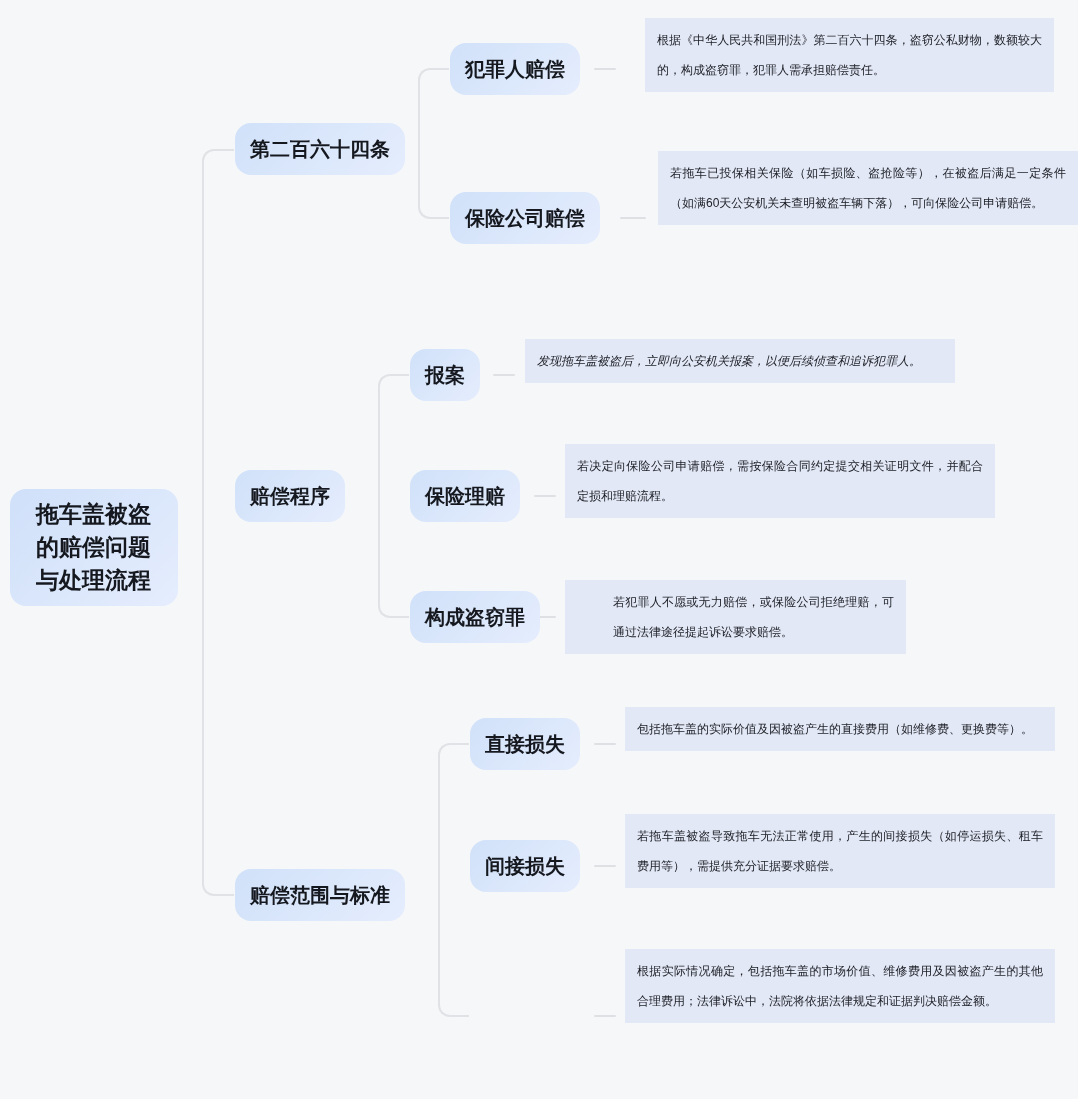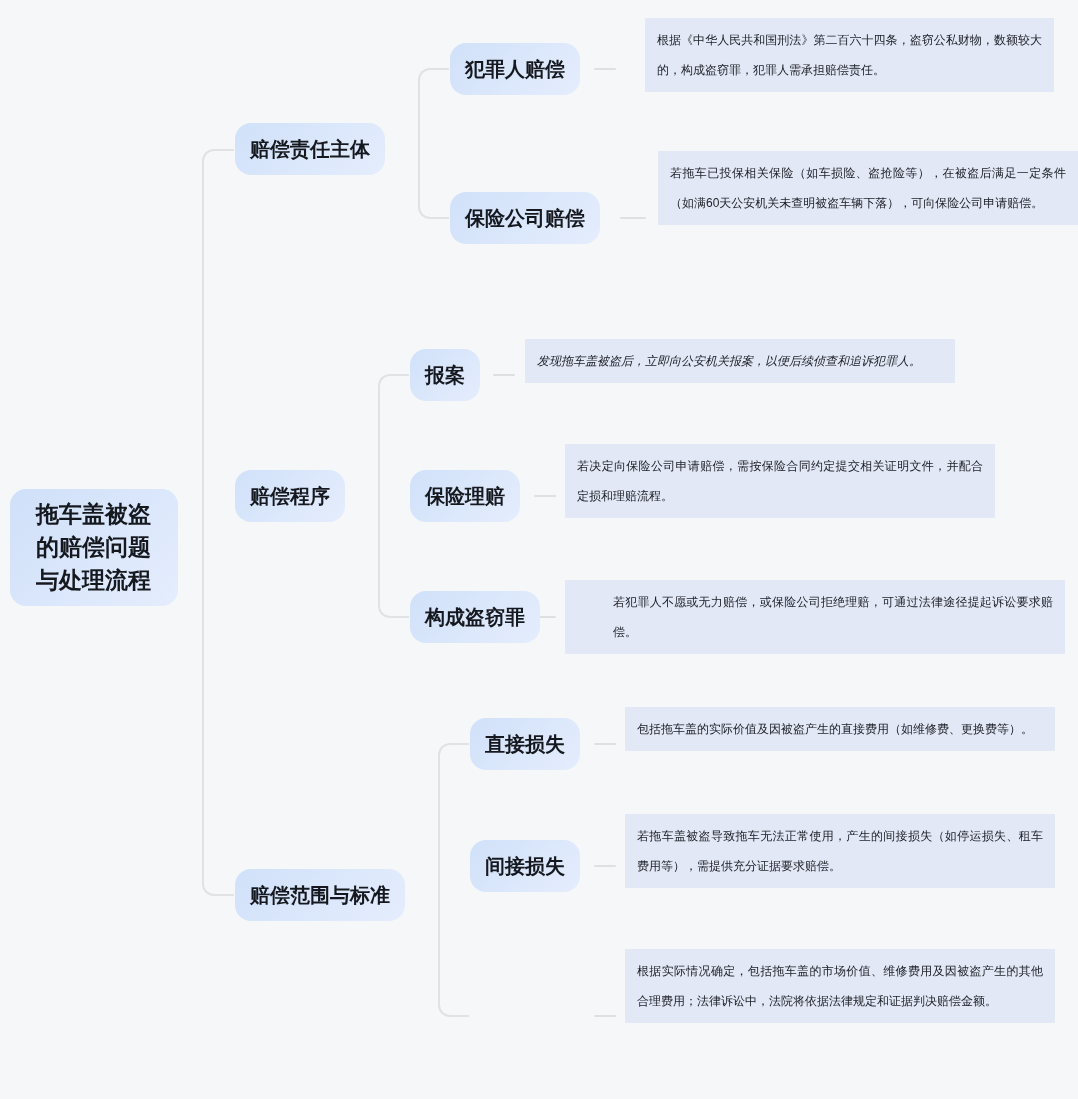--- a/index.html
+++ b/index.html
@@ -69,38 +69,38 @@
   <div class="dash" style="left:620px;top:217px;width:26px;"></div>
   <div class="dash" style="left:493px;top:374px;width:22px;"></div>
   <div class="dash" style="left:534px;top:495px;width:22px;"></div>
   <div class="dash" style="left:534px;top:616px;width:22px;"></div>
   <div class="dash" style="left:594px;top:743px;width:22px;"></div>
   <div class="dash" style="left:594px;top:865px;width:22px;"></div>
   <div class="dash" style="left:594px;top:1015px;width:22px;"></div>
 
   <div class="root-topic" style="left:10px;top:489px;">拖车盖被盗的赔偿问题与处理流程</div>
 
-  <div class="topic" style="left:235px;top:123px;">赔偿责任主体</div>
+  <div class="topic" style="left:235px;top:123px;">第二百六十四条</div>
   <div class="topic" style="left:235px;top:470px;">赔偿程序</div>
   <div class="topic" style="left:235px;top:869px;">赔偿范围与标准</div>
 
   <div class="topic" style="left:450px;top:43px;">犯罪人赔偿</div>
   <div class="desc" style="left:645px;top:18px;width:409px;">根据《中华人民共和国刑法》第二百六十四条，盗窃公私财物，数额较大的，构成盗窃罪，犯罪人需承担赔偿责任。</div>
 
   <div class="topic" style="left:450px;top:192px;">保险公司赔偿</div>
   <div class="desc" style="left:658px;top:151px;width:420px;">若拖车已投保相关保险（如车损险、盗抢险等），在被盗后满足一定条件（如满60天公安机关未查明被盗车辆下落），可向保险公司申请赔偿。</div>
 
   <div class="topic" style="left:410px;top:349px;">报案</div>
   <div class="desc" style="left:525px;top:339px;width:430px;font-style:italic;">发现拖车盖被盗后，立即向公安机关报案，以便后续侦查和追诉犯罪人。</div>
 
   <div class="topic" style="left:410px;top:470px;">保险理赔</div>
   <div class="desc" style="left:565px;top:444px;width:430px;">若决定向保险公司申请赔偿，需按保险合同约定提交相关证明文件，并配合定损和理赔流程。</div>
 
   <div class="topic" style="left:410px;top:591px;">构成盗窃罪</div>
-  <div class="desc" style="left:565px;top:580px;width:500px;padding-left:48px;">若犯罪人不愿或无力赔偿，或保险公司拒绝理赔，可通过法律途径提起诉讼要求赔偿。</div>
+  <div class="desc" style="left:565px;top:580px;width:341px;padding-left:48px;">若犯罪人不愿或无力赔偿，或保险公司拒绝理赔，可通过法律途径提起诉讼要求赔偿。</div>
 
   <div class="topic" style="left:470px;top:718px;">直接损失</div>
   <div class="desc" style="left:625px;top:707px;width:430px;">包括拖车盖的实际价值及因被盗产生的直接费用（如维修费、更换费等）。</div>
 
   <div class="topic" style="left:470px;top:840px;">间接损失</div>
   <div class="desc" style="left:625px;top:814px;width:430px;">若拖车盖被盗导致拖车无法正常使用，产生的间接损失（如停运损失、租车费用等），需提供充分证据要求赔偿。</div>
 
   <div class="desc" style="left:625px;top:949px;width:430px;">根据实际情况确定，包括拖车盖的市场价值、维修费用及因被盗产生的其他合理费用；法律诉讼中，法院将依据法律规定和证据判决赔偿金额。</div>
 
 </div>

